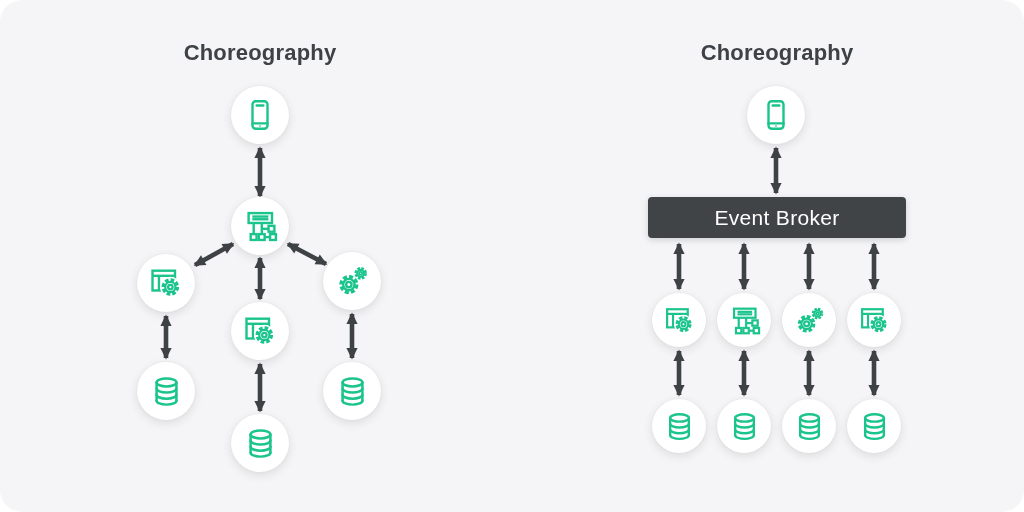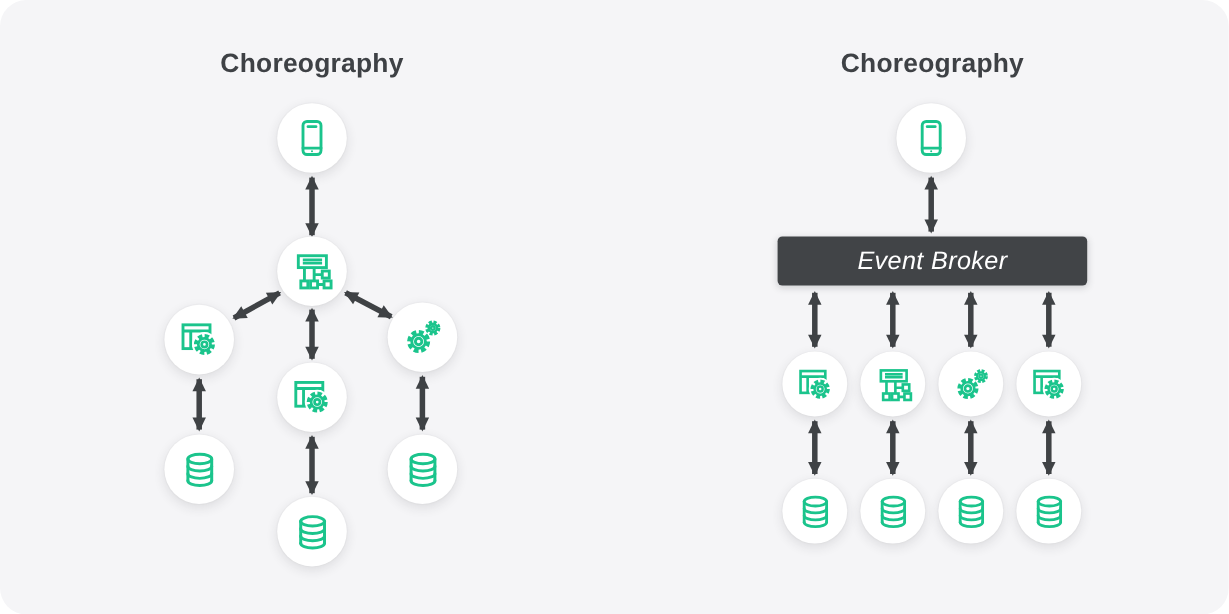--- a/index.html
+++ b/index.html
@@ -27,21 +27,20 @@
     background:#474849;border-radius:50%;color:#ffffff;
     display:flex;align-items:center;justify-content:center;
     font-size:31px;font-weight:600;letter-spacing:.5px;
   }
   .broker{
     position:absolute;left:648px;top:197px;width:258px;height:41px;
     background:#414447;border-radius:4px;color:#ffffff;
     display:flex;align-items:center;justify-content:center;
     font-size:21px;font-weight:400;letter-spacing:.3px;
     box-shadow:0 2px 6px rgba(40,45,50,.18);
-    font-style:italic;
   }
   .ic{display:block;}
 </style>
 </head>
 <body>
 
 <div class="canvas">
   <div class="card"></div>
 
   <svg width="0" height="0" style="position:absolute" aria-hidden="true">

